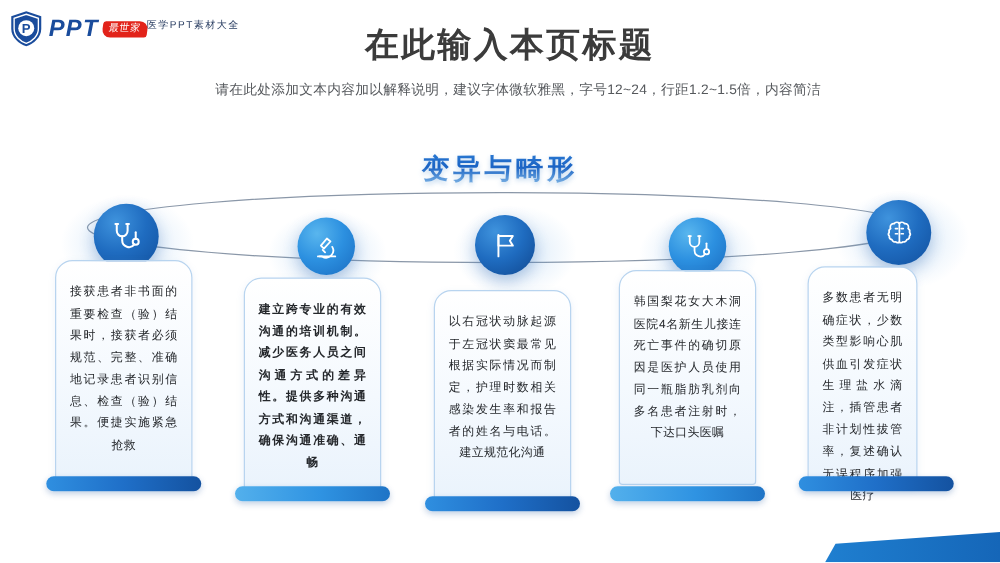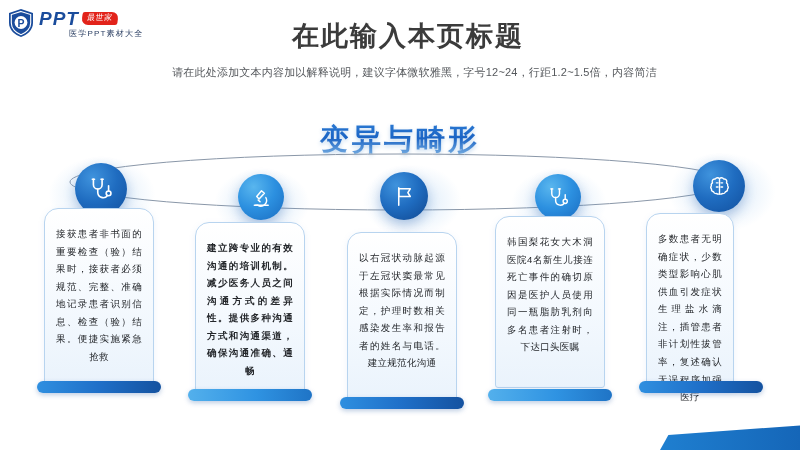--- a/index.html
+++ b/index.html
@@ -7,52 +7,51 @@
   body {
     font-family:"Liberation Sans","DejaVu Sans",sans-serif;
     background:#ffffff;
     position:relative;
   }
 
   
   #logo { position:absolute; left:8px; top:6px; display:flex; align-items:center; height:34px; }
   #logo .shield { width:26px; height:30px; position:relative; flex:0 0 auto; }
   #logo .shield svg { display:block; }
-  #logo .txtwrap { margin-left:5px; display:flex; flex-direction:column; justify-content:flex-start; }
+  #logo .txtwrap { margin-left:5px; display:flex; flex-direction:row; justify-content:flex-start; }
   #logo .row1 { display:flex; align-items:center; }
   #logo .ppt {
     font-size:19px; font-weight:bold; font-style:italic; letter-spacing:1px;
     color:#1a4c9c; line-height:1;
     font-family:"Liberation Sans",sans-serif;
   }
   #logo .badge {
     margin-left:3px; background:#e2231a; color:#fff; font-size:8px;
     padding:2px 5px 2px 5px; border-radius:2px 7px 2px 7px; letter-spacing:.5px;
     transform:skewX(-8deg); line-height:1.1; white-space:nowrap;
   }
   #logo .sub {
     font-size:8px; color:#2b3f63; letter-spacing:1.2px; margin-top:2px; line-height:1;
     white-space:nowrap;
-    padding-left:30px;
   }
 
   
   #page-title {
     position:absolute; top:18px; left:0; width:800px; text-align:center;
     font-size:27px; font-weight:bold; color:#3b3b3b; letter-spacing:2px;padding-left:16px;
   }
   #subtitle {
     position:absolute; top:62px; left:0; width:800px; text-align:center;
     font-size:11px; color:#55585c; line-height:1.85; letter-spacing:.2px;
   }
   #subtitle div { display:block;padding-left:29px; }
 
   #section-title {
     position:absolute; top:120px; left:0; width:800px; text-align:center;
-    font-size:29px; font-weight:bold; letter-spacing:3px;
+    font-size:22px; font-weight:bold; letter-spacing:3px;
     background:linear-gradient(180deg,#2f7fd6 0%,#1a63c4 45%,#8fc2ea 100%);
     -webkit-background-clip:text; background-clip:text; color:transparent;
     -webkit-text-fill-color:transparent;
     filter:drop-shadow(0 2px 2px rgba(120,170,220,.45));
   }
 
   
   #arc { position:absolute; left:0; top:140px; width:800px; height:80px; }
 
   

